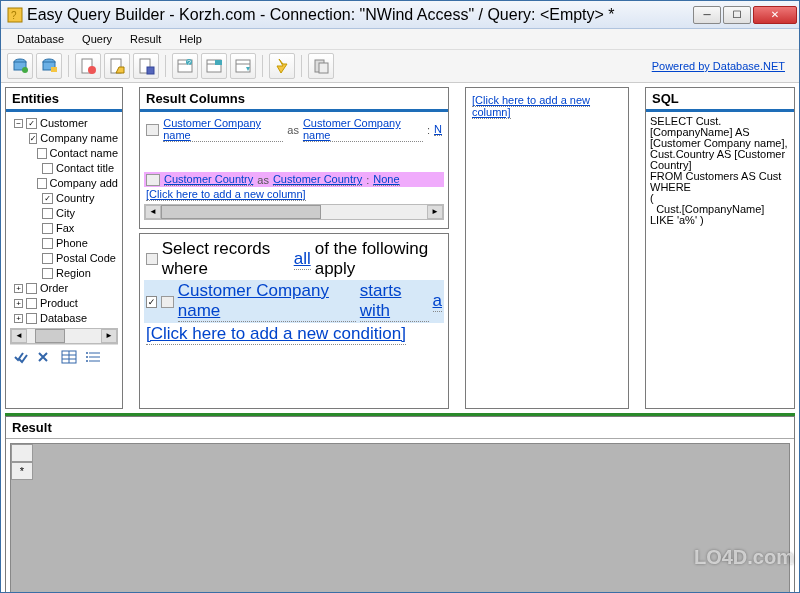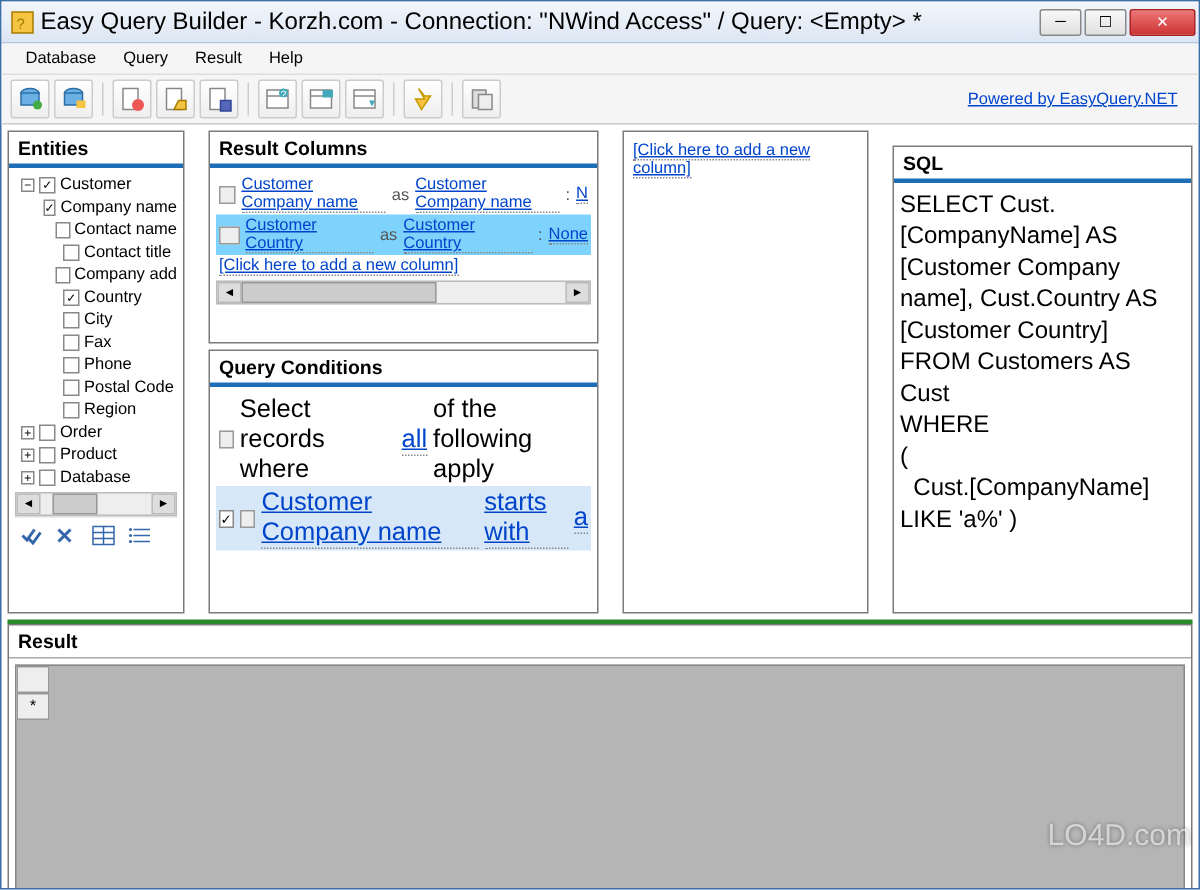--- a/index.html
+++ b/index.html
@@ -17,57 +17,57 @@
 .tb-sep { width: 1px; height: 22px; background: #ccc; margin: 0 3px; }
 .tb-spacer { flex: 1; }
 .pwr-link { color: #0044cc; text-decoration: underline; font-size: 11px; padding-right: 8px; }
 .main { display: flex; gap: 16px; padding: 4px; height: 330px; justify-content: flex-end; }
 .panel { border: 1px solid #7a7a7a; background: #fff; display: flex; flex-direction: column; }
 .panel-hdr { background: #fff; border-bottom: 3px solid #1e6db8; padding: 3px 6px; font-weight: bold; font-size: 13px; }
 .panel-body { flex: 1; padding: 4px; overflow: hidden; position: relative; }
 .entities { width: 118px; }
 .middle { flex: 1; display: flex; flex-direction: column; gap: 4px; }
 .sorting { width: 164px; }
-.sql { width: 200px; margin-top: 10px; }
+.sql { width: 150px; }
 
 .tree { font-size: 11px; line-height: 15px; overflow: hidden; height: 210px; }
 .tree-row { display: flex; align-items: center; white-space: nowrap; }
 .tree-indent { display: inline-block; }
 .tree-toggle { width: 9px; height: 9px; border: 1px solid #888; font-size: 8px; line-height: 7px; text-align: center; margin-right: 3px; background: #fff; }
 .tree-chk { width: 11px; height: 11px; border: 1px solid #888; margin-right: 3px; display: inline-flex; align-items: center; justify-content: center; font-size: 8px; background: #fff; }
 .tree-chk.checked::after { content: "✓"; color: #000; }
 .hscroll { display: flex; align-items: center; border: 1px solid #bbb; background: #eee; height: 16px; margin-top: 2px; }
 .hscroll .arr { width: 16px; text-align: center; background: #ddd; border: 1px solid #bbb; font-size: 8px; line-height: 12px; }
 .hscroll .track { flex: 1; position: relative; height: 100%; }
 .hscroll .thumb { position: absolute; height: 100%; background: #ccc; border: 1px solid #999; }
 .entities-tools { display: flex; gap: 6px; padding: 4px 2px; border-top: 1px solid #ddd; }
 .et-btn { width: 18px; height: 16px; display: flex; align-items: center; justify-content: center; }
 
 .col-row { display: flex; align-items: center; padding: 1px 2px; font-size: 11px; gap: 4px; }
-.col-row.sel { background: #7dd3fc; }
+.col-row.sel { background: #f0abfc; margin-top: 29px; }
 .g-btn { width: 14px; height: 12px; border: 1px solid #999; background: #eee; }
 .lnk { color: #0044cc; text-decoration: underline; border-bottom: 1px dotted #888; }
 .muted { color: #555; }
 
 .cond-row { display: flex; align-items: center; padding: 1px 2px; gap: 4px; font-size: 17px; }
 .cond-row.active { background: #d6e8f8; }
 .chk2 { width: 12px; height: 12px; border: 1px solid #888; display: inline-flex; align-items: center; justify-content: center; font-size: 9px; background: #fff; }
 .chk2.checked::after { content: "✓"; }
 
 .sorting .panel-body { padding: 6px; }
-.sql .panel-body { padding: 4px; font-size: 16px; line-height: 21px; white-space: pre-wrap; }
+.sql .panel-body { padding: 4px; font-size: 11px; line-height: 11px; white-space: pre-wrap; }
 
 .result-sep { height: 3px; background: #2a8a2a; margin: 0 4px; }
 .result-panel { border: 1px solid #7a7a7a; margin: 0 4px 4px 4px; background: #fff; }
 .result-hdr { padding: 3px 6px; font-weight: bold; font-size: 13px; border-bottom: 1px solid #aaa; }
 .result-grid { background: #b5b5b5; height: 154px; position: relative; border: 1px solid #888; margin: 4px; }
 .grid-corner { width: 22px; height: 18px; background: #eee; border: 1px solid #999; }
 .grid-star { width: 22px; height: 18px; background: #eee; border: 1px solid #999; text-align: center; line-height: 16px; }
 
-.watermark { position: absolute; right: 6px; bottom: 24px; color: rgba(255,255,255,0.6); font-size: 20px; font-weight: normal; pointer-events: none; text-shadow: 0 0 3px rgba(0,0,0,0.4); }
+.watermark { position: absolute; right: 6px; bottom: 24px; color: rgba(255,255,255,0.6); font-size: 20px; font-weight: bold; pointer-events: none; text-shadow: 0 0 3px rgba(0,0,0,0.4); }
 svg { display: block; }
 </style>
 </head>
 <body>
 
 <div class="titlebar">
   <span class="titlebar-icon">
     <svg width="16" height="16">
         <rect x="1" y="1" width="14" height="14" fill="#f5c542" stroke="#a67c00"></rect>
         <text x="4" y="12" font-size="10" fill="#a67c00">?</text>
@@ -152,21 +152,21 @@
       </svg>
     </div>
   <div class="tb-sep"></div>
   <div class="tb-btn">
       <svg width="18" height="18">
         <rect x="3" y="3" width="9" height="12" fill="#ddd" stroke="#888"></rect>
         <rect x="7" y="6" width="9" height="10" fill="#eee" stroke="#888"></rect>
       </svg>
     </div>
   <div class="tb-spacer"></div>
-  <a class="pwr-link">Powered by EasyQuery.NET</a>
+  <a class="pwr-link">Powered by Database.NET</a>
 </div>
 
 <div class="main">
 
   <div class="panel entities">
     <div class="panel-hdr">Entities</div>
     <div class="panel-body">
       <div class="tree" id="tree">
           <div class="tree-row">
             <span class="tree-indent" style="width: 4px;"></span>
@@ -320,34 +320,36 @@
           <div class="hscroll">
             <div class="arr">◄</div>
             <div class="track">
               <div class="thumb" style="left:0;width:60%"></div>
             </div>
             <div class="arr">►</div>
           </div>
         </div>
     </div>
     <div class="panel" style="flex:1">
-      <div class="panel-hdr">Query Conditions</div>
       <div class="panel-body" id="conds-body">
           <div class="cond-row">
             <span class="g-btn"></span>
             <span>Select records where </span>
             <span class="lnk">all</span>
             <span> of the following apply</span>
           </div>
           <div class="cond-row active">
             <span class="chk2 checked"></span>
             <span class="g-btn"></span>
             <span class="lnk">Customer Company name</span> 
             <span class="lnk">starts with</span> 
             <span class="lnk">a</span>
+          </div>
+          <div class="cond-row">
+            <span class="lnk">[Click here to add a new condition]</span>
           </div>
         </div>
     </div>
   </div>
 
   <div class="panel sorting">
     <div class="panel-body">
       <span class="lnk">[Click here to add a new column]</span>
     </div>
   </div>

